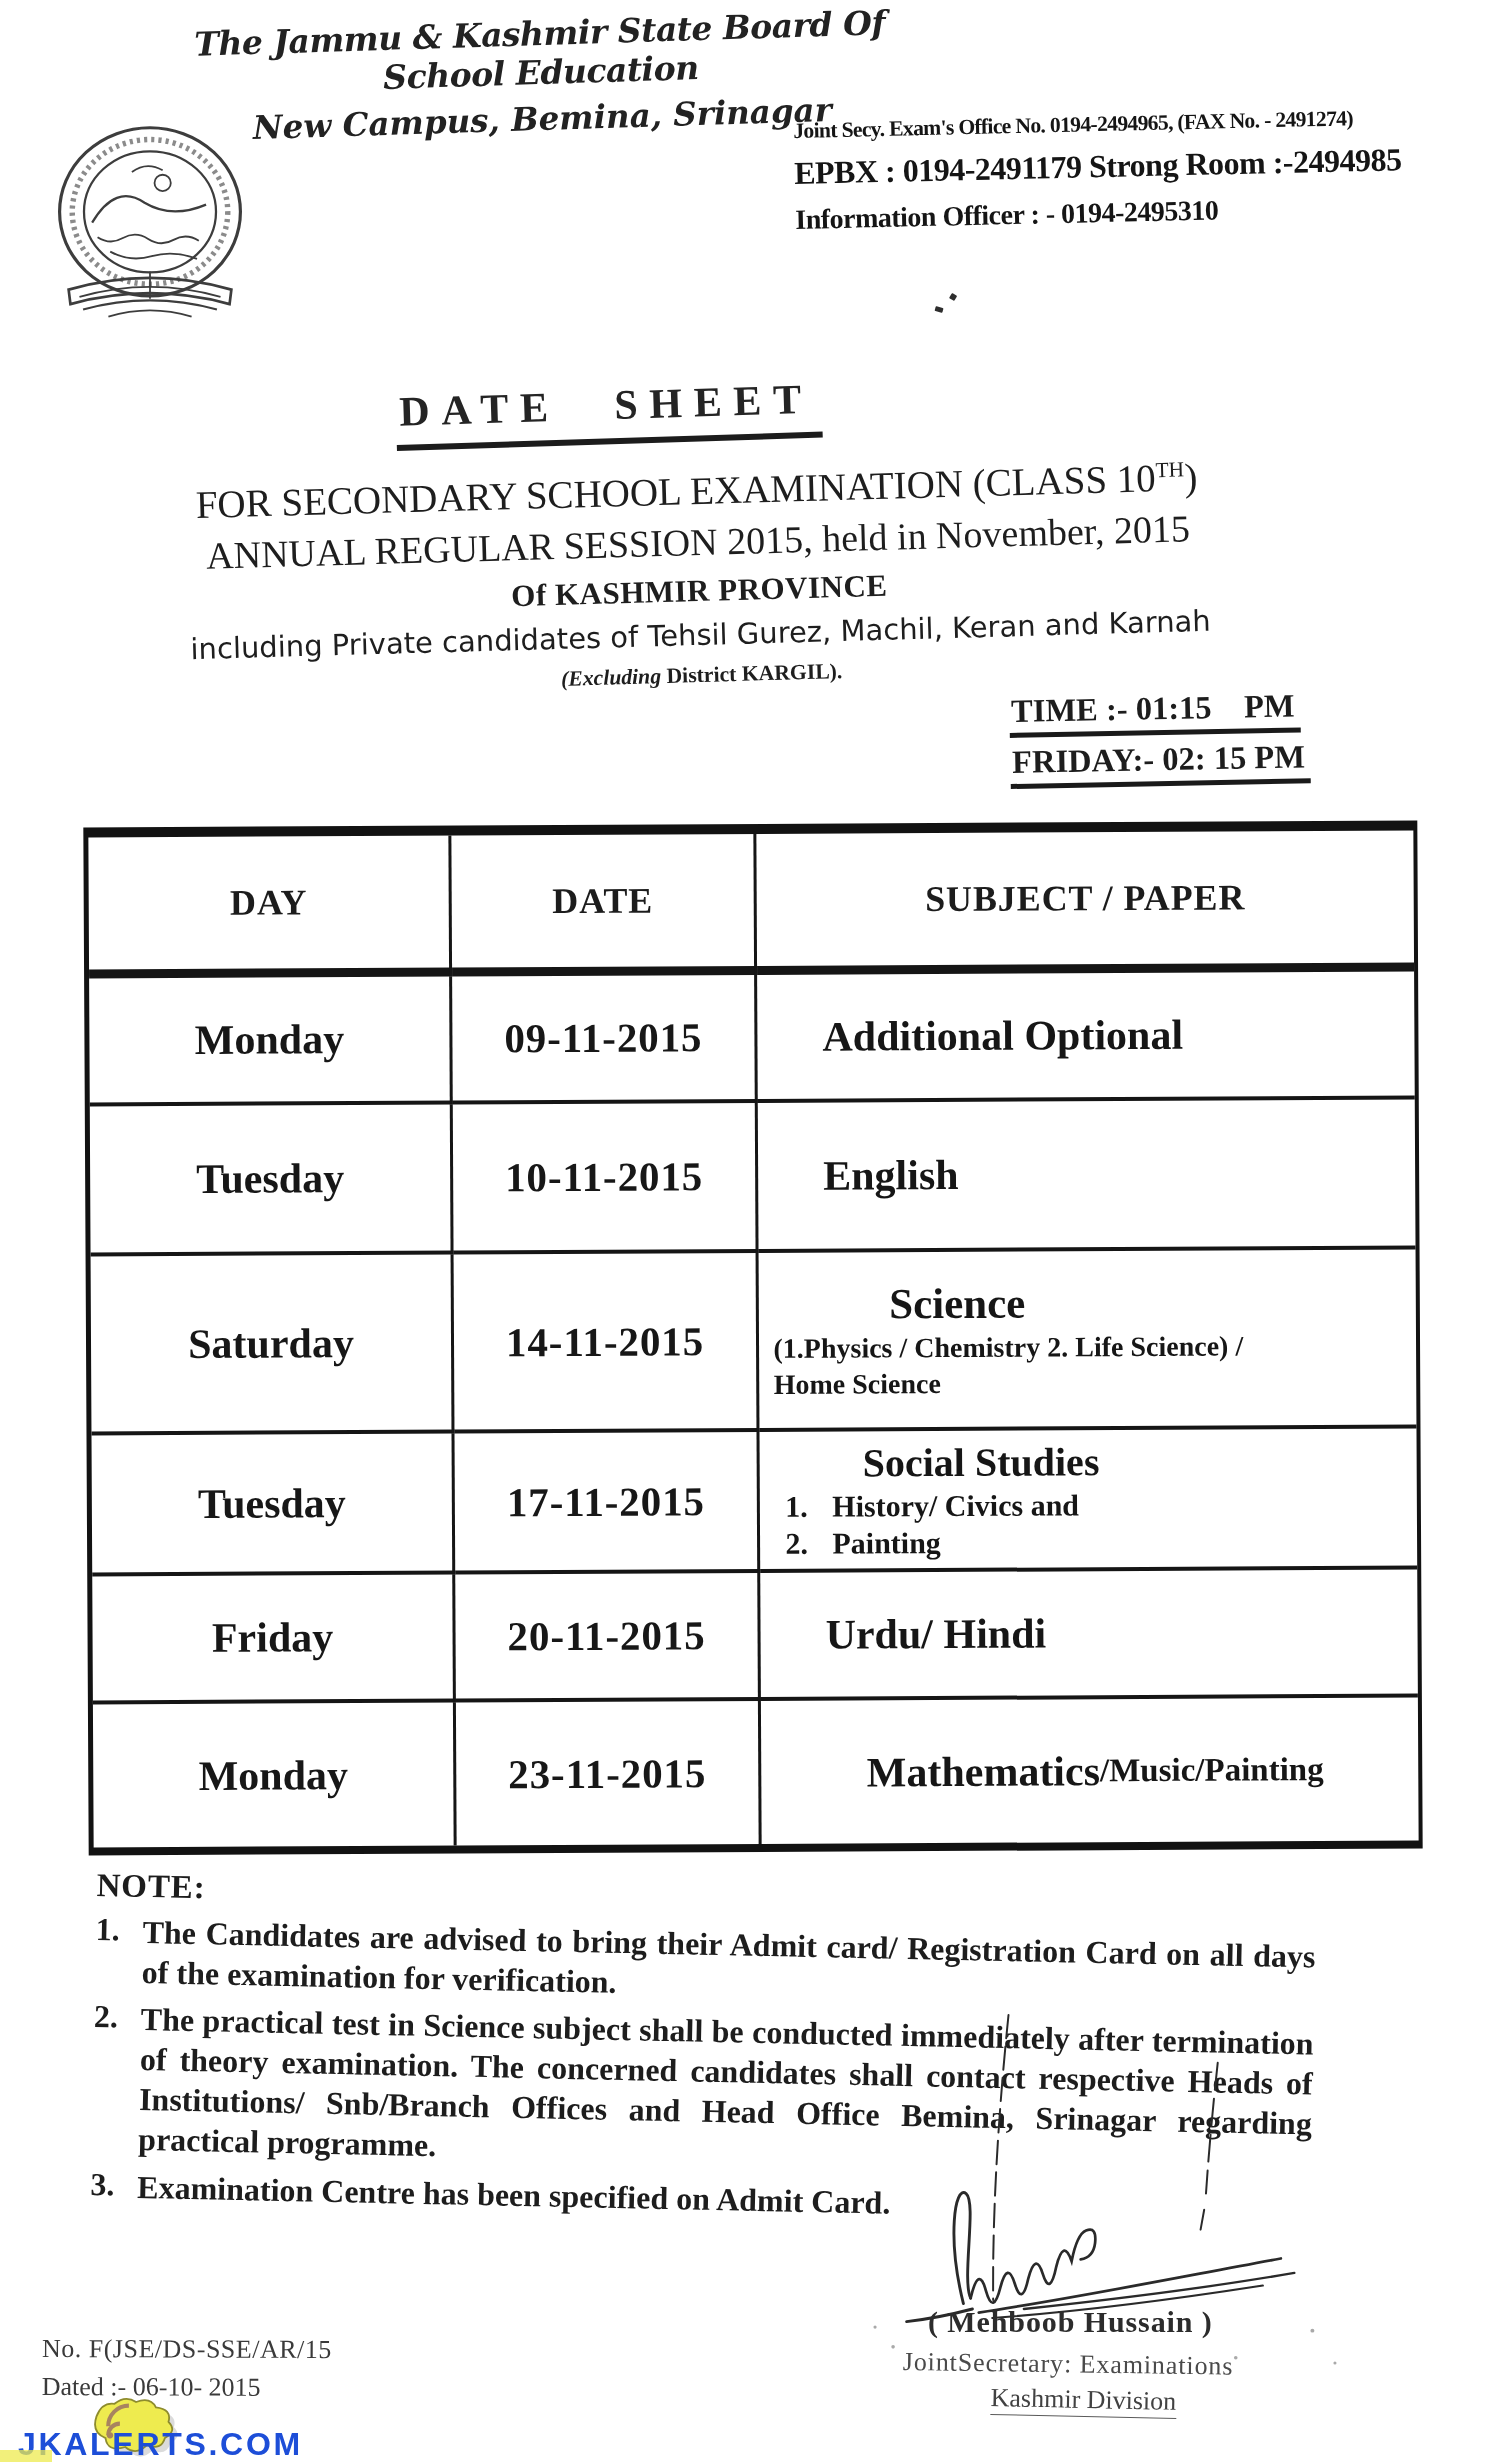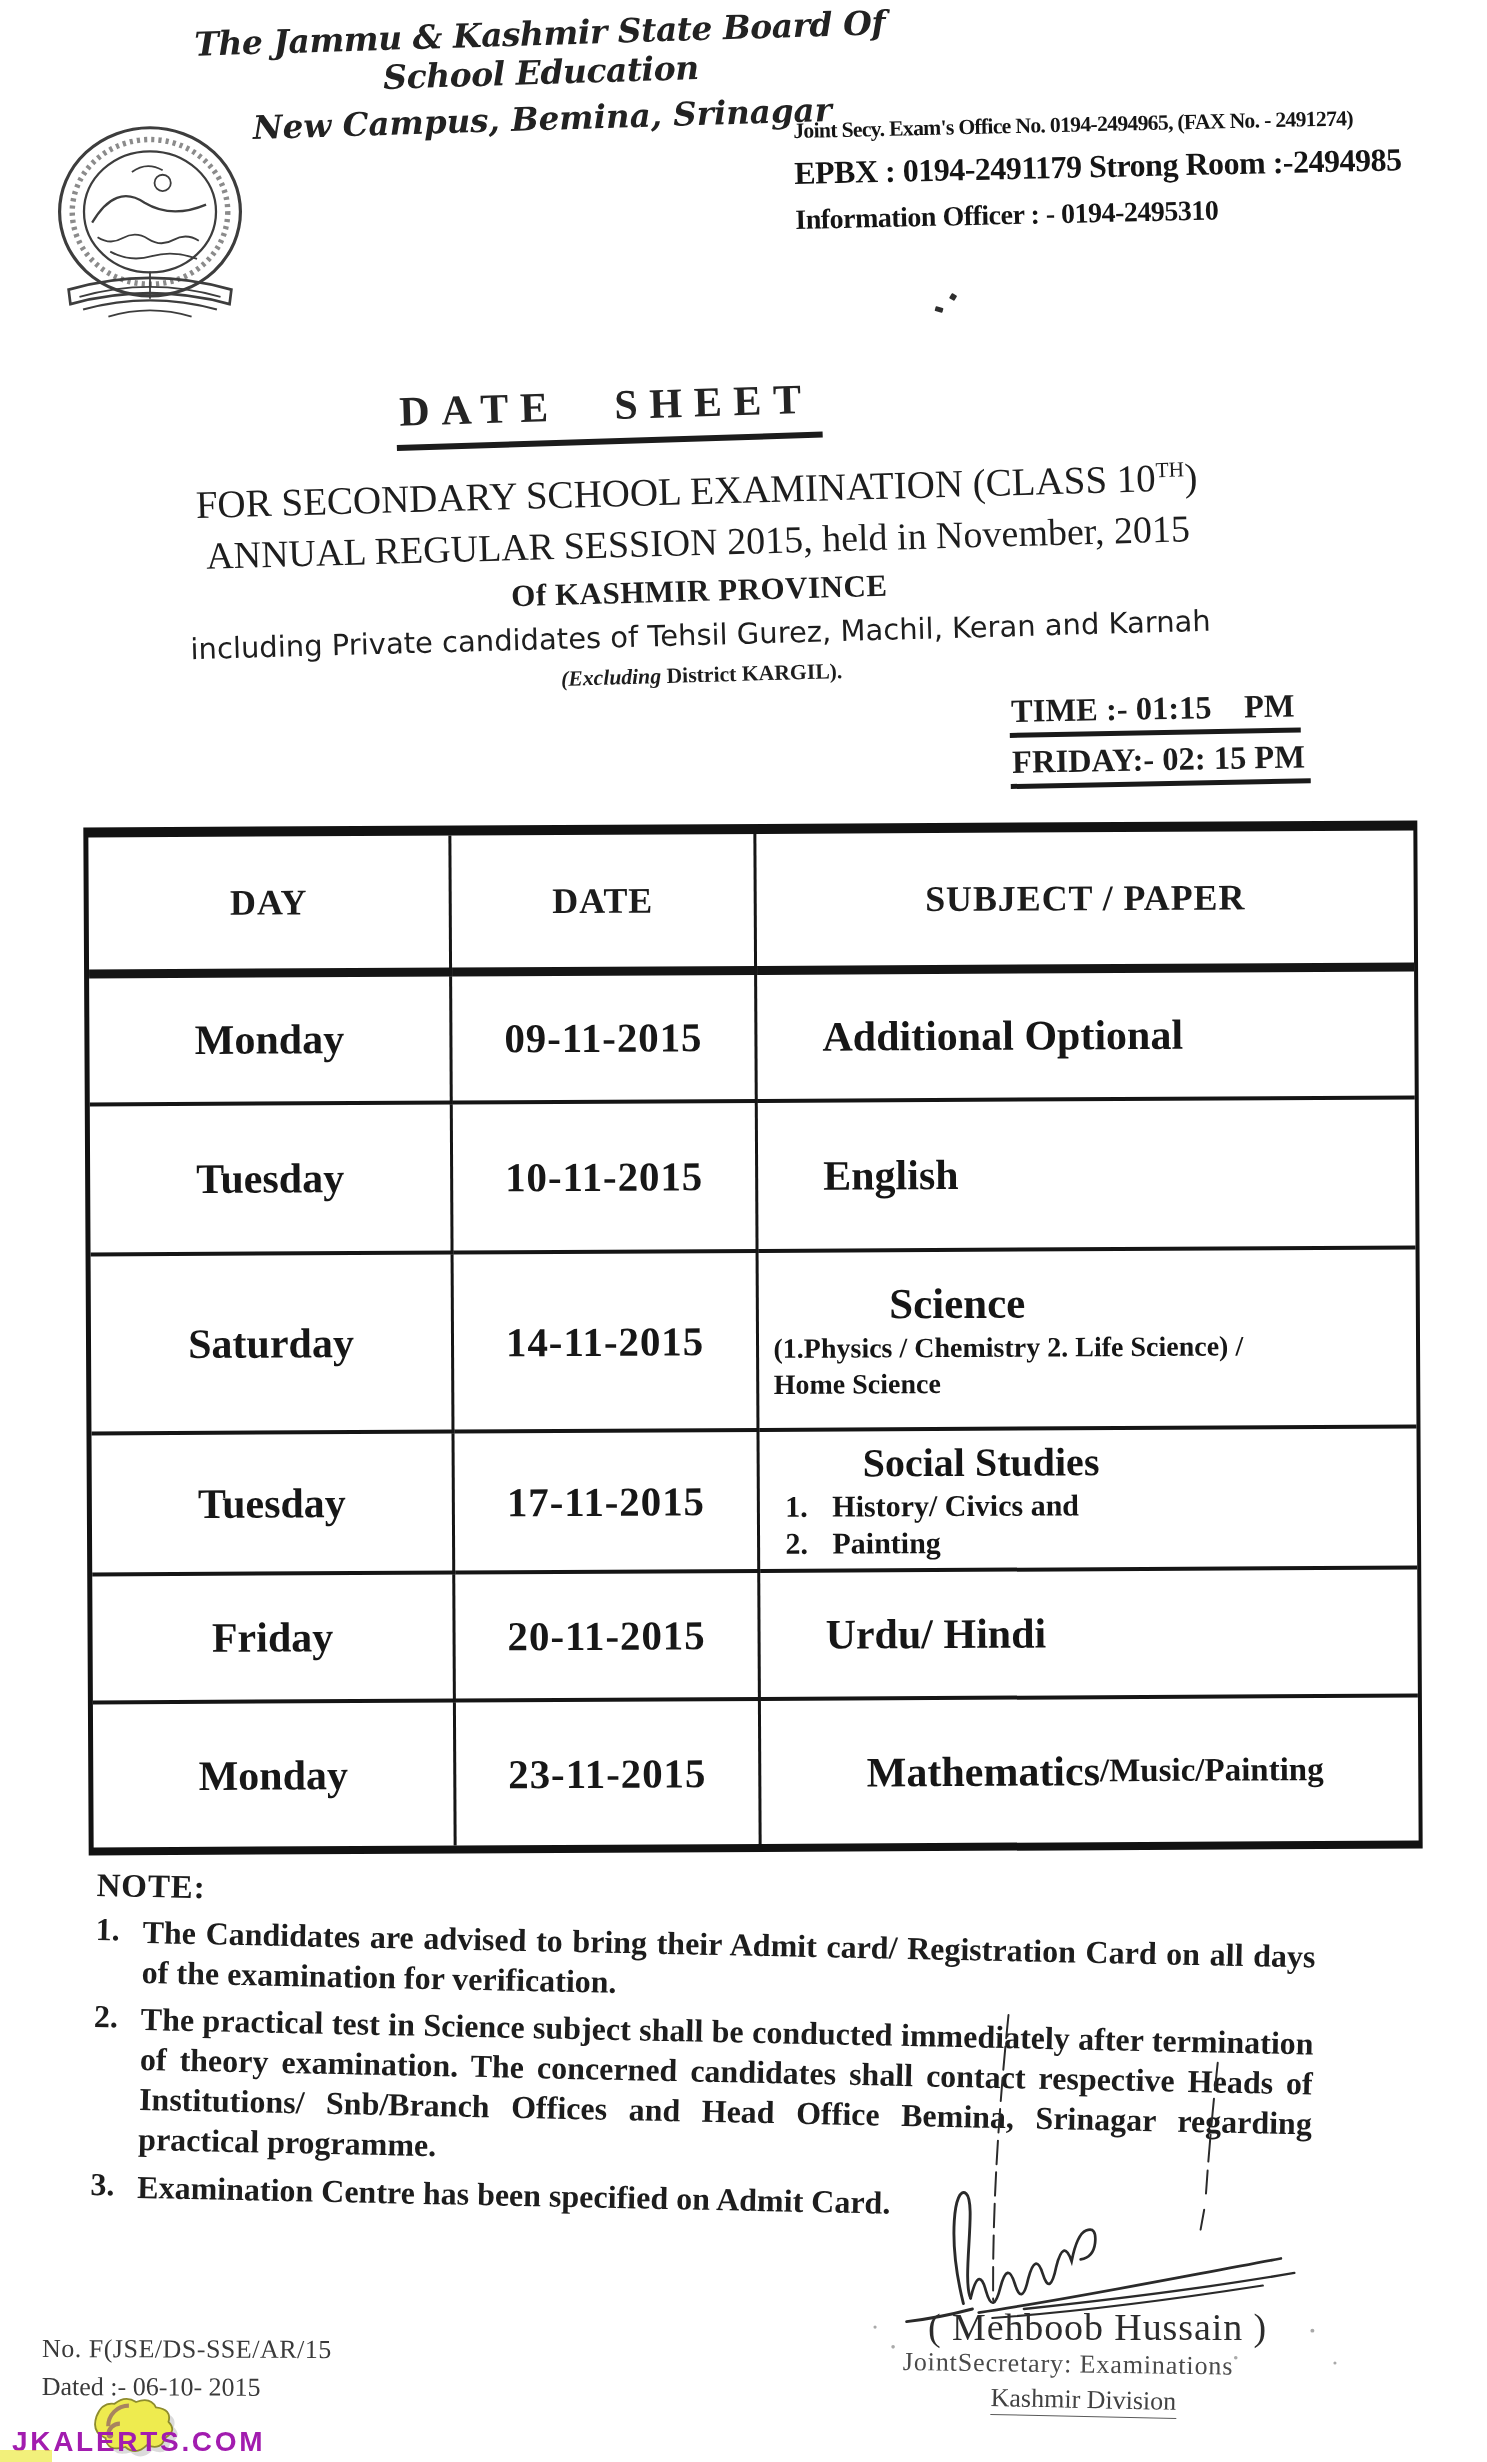--- a/index.html
+++ b/index.html
@@ -86,28 +86,28 @@
   .notes .nh{font-size:33px;font-weight:bold;letter-spacing:0.9px;}
   .note-item{display:flex;margin-top:7.2px;font-weight:bold;}
   .note-item .num{width:47px;flex:none;font-size:32px;}
   .note-item .txt{flex:1;font-size:32px;line-height:1.25;text-align:justify;}
   
   .refblock{position:absolute;left:42px;top:2334px;color:#3a3a3a;
     transform:rotate(0.2deg);transform-origin:0 0;}
   .refblock .r1{font-size:26px;letter-spacing:0.5px;}
   .refblock .r2{font-size:26px;margin-top:8.1px;}
   .sig-svg{position:absolute;left:857px;top:1968px;width:505px;height:397px;}
-  .sig-name{position:absolute;left:928px;top:2305px;font-size:38px;color:#2c2c2c;letter-spacing:0.9px;}
+  .sig-name{position:absolute;left:928px;top:2305px;font-size:30px;color:#2c2c2c;letter-spacing:0.9px;font-weight:bold;}
   .sig-title{position:absolute;left:903px;top:2347px;font-size:26px;color:#4a4a4a;
     letter-spacing:0.9px;transform:rotate(0.8deg);transform-origin:0 0;}
   .sig-div{position:absolute;left:991px;top:2383px;font-size:26px;color:#424242;
     border-bottom:1.8px solid #5a5a5a;padding-bottom:0.9px;transform:rotate(1.2deg);transform-origin:0 0;}
   .wm-icon{position:absolute;left:65px;top:2383px;width:135px;height:74px;}
-  .wm-text{position:absolute;left:12px;top:2426px;font-size:28px;font-weight:bold;
-    color:#a21caf;letter-spacing:2.7px;font-family:"Liberation Sans", sans-serif;}
+  .wm-text{position:absolute;left:18px;top:2426px;font-size:32px;font-weight:bold;
+    color:#1d4ed8;letter-spacing:2.7px;font-family:"Liberation Sans", sans-serif;}
   .corner-chip{position:absolute;left:0;top:2450px;width:52px;height:12.6px;background:#eeeb4f;opacity:0.75;}
 </style>
 </head>
 <body>
 
 <div class="page">
 
   <div class="script-header">
     <div class="l1">The Jammu &amp; Kashmir State Board Of School Education</div>
     <div class="l2">New Campus, Bemina, Srinagar</div>

